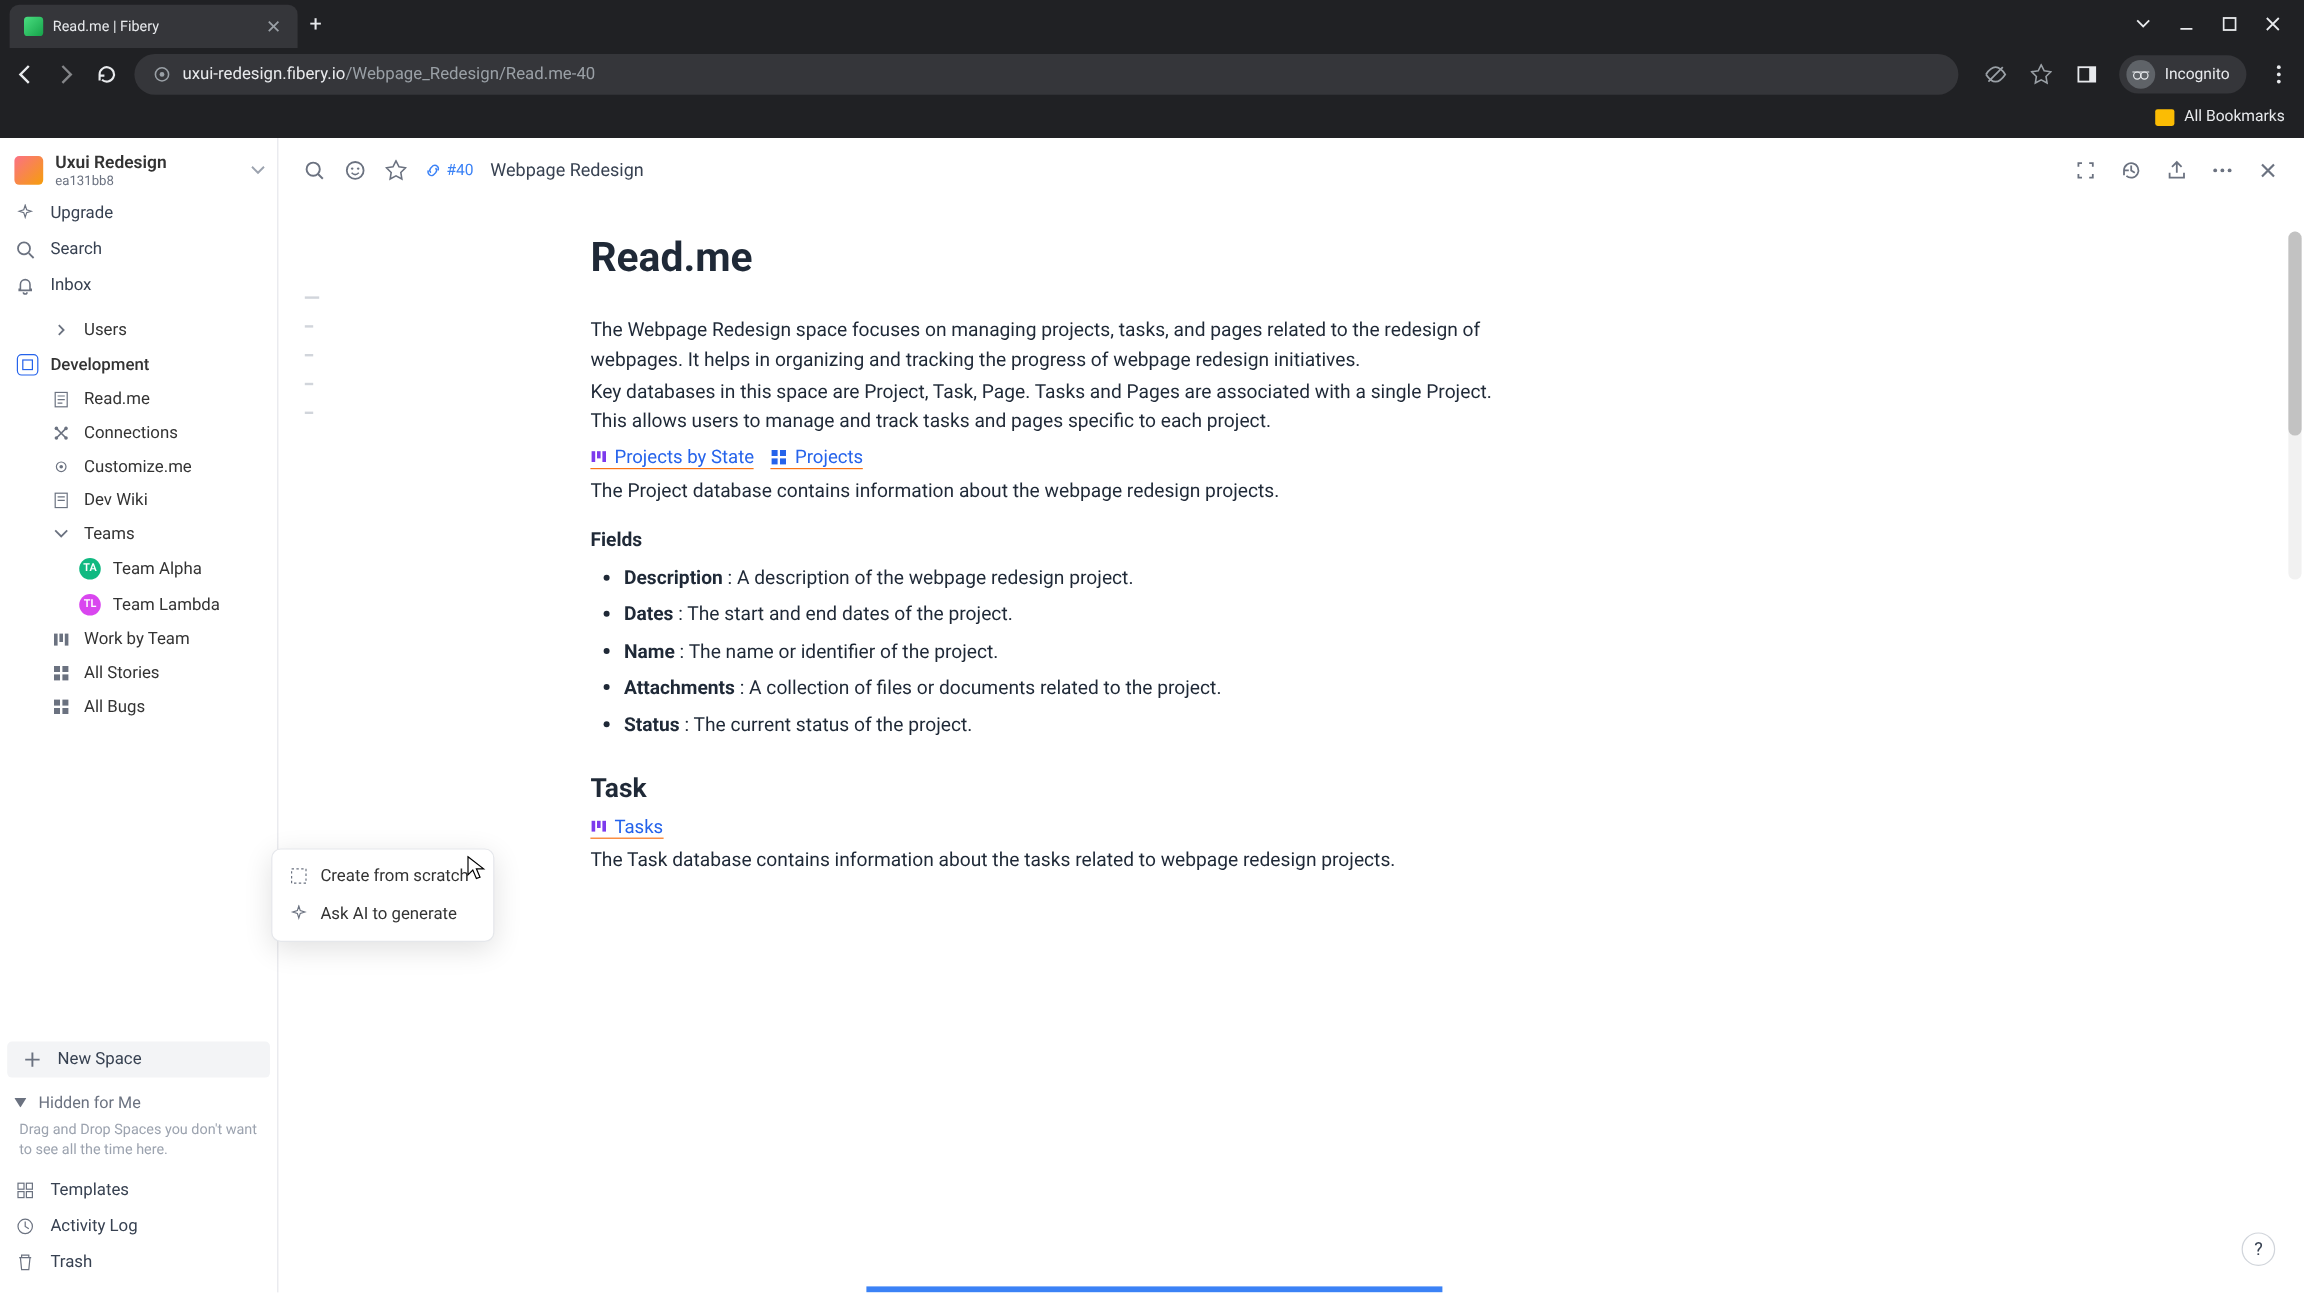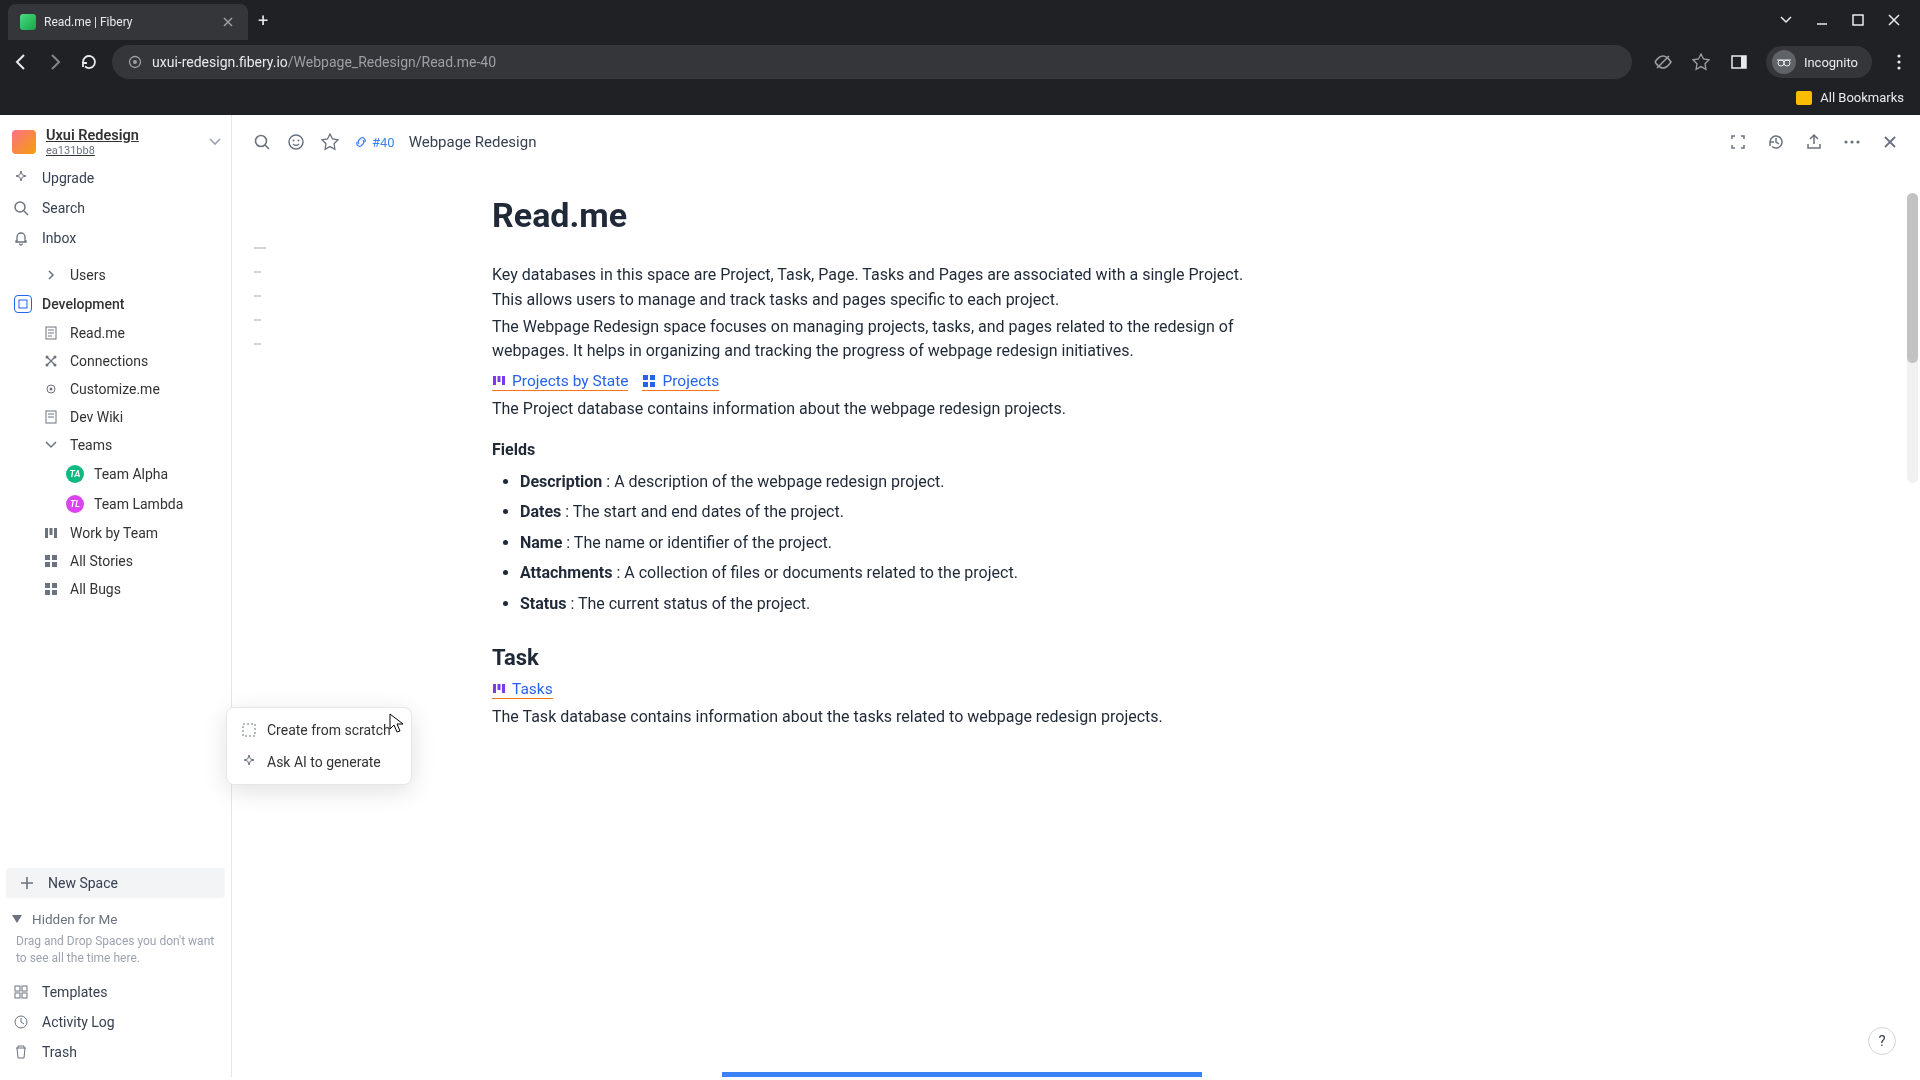--- a/index.html
+++ b/index.html
@@ -29,36 +29,36 @@
 .bookmarks-item { display:flex; align-items:center; gap:8px; font-size:13px; color:#e8eaed; }
 .bookmark-folder { width:16px; height:14px; background:#fbbc04; border-radius:2px; }
 
 
 .app { display:flex; height: calc(1080px - 40px - 44px - 34px); background:#fff; color:#333; }
 
 
 .sidebar { width:232px; border-right:1px solid #e5e7eb; display:flex; flex-direction:column; font-size:14px; position:relative; }
 .ws-header { display:flex; align-items:center; gap:10px; padding:12px 10px 6px 12px; }
 .ws-avatar { width:24px; height:24px; border-radius:4px; background:linear-gradient(135deg,#fb7185,#f59e0b); }
-.ws-names { flex:1;text-decoration:underline; }
+.ws-names { flex:1; }
 .ws-name { font-weight:600; font-size:14.5px; }
 .ws-sub { font-size:11px; color:#6b7280; }
 .ws-chevron { color:#9ca3af; }
 
 .side-item { display:flex; align-items:center; gap:12px; padding:7px 12px; cursor:pointer; color:#374151; }
 .side-icon { width:18px; display:flex; justify-content:center; color:#6b7280; }
 
 .tree { margin-top:8px; flex:1; overflow-y:auto; }
 .tree-item { display:flex; align-items:center; gap:10px; padding:6px 10px 6px 14px; cursor:pointer; }
 .tree-item.space { font-weight:500; }
 .tree-icon { width:18px; display:flex; justify-content:center; color:#6b7280; }
 .dev-icon-box { width:18px; height:18px; border:1.5px solid #2563eb; border-radius:4px; display:flex; align-items:center; justify-content:center; }
 .indent-1 { padding-left:42px; }
 .indent-2 { padding-left:66px; }
-.team-dot { width:18px; height:18px; border-radius:50%; display:flex; align-items:center; justify-content:center; font-size:9px; color:#fff; font-weight:600;font-style:italic; }
+.team-dot { width:18px; height:18px; border-radius:50%; display:flex; align-items:center; justify-content:center; font-size:9px; color:#fff; font-weight:600; }
 .team-alpha { background:#10b981; }
 .team-lambda { background:#d946ef; }
 
 .new-space-item { display:flex; align-items:center; gap:12px; padding:7px 12px; cursor:pointer; background:#f3f4f6; border-radius:4px; margin:3px 6px; color:#374151; }
 
 .hidden-section { padding:10px 12px; }
 .hidden-header { display:flex; align-items:center; gap:10px; color:#6b7280; font-size:13.5px; }
 .hidden-note { font-size:12px; color:#9ca3af; margin-top:6px; line-height:1.4; padding-left:4px; }
 
 .sidebar-footer { padding-bottom:10px; }
@@ -511,22 +511,22 @@
           <div></div>
           <div></div>
       </div>
 
       <div class="scroll-track">
           <div class="scroll-thumb"></div>
         </div>
 
       <div class="doc-body">
         <h1 class="doc-title">Read.me</h1>
+        <p class="doc-p">The Webpage Redesign space focuses on managing projects, tasks, and pages related to the redesign of webpages. It helps in organizing and tracking the progress of webpage redesign initiatives.</p>
         <p class="doc-p">Key databases in this space are Project, Task, Page. Tasks and Pages are associated with a single Project. This allows users to manage and track tasks and pages specific to each project.</p>
-        <p class="doc-p">The Webpage Redesign space focuses on managing projects, tasks, and pages related to the redesign of webpages. It helps in organizing and tracking the progress of webpage redesign initiatives.</p>
 
         <div class="inline-links">
           <span class="inline-link">
             <span class="inline-link-icon">
                 <svg width="14" height="14" viewBox="0 0 14 14">
                   <rect x="1" y="2" width="3" height="9" fill="#7c3aed"></rect>
                   <rect x="5.5" y="2" width="3" height="6" fill="#7c3aed"></rect>
                   <rect x="10" y="2" width="3" height="9" fill="#7c3aed"></rect>
                 </svg>
               </span>

